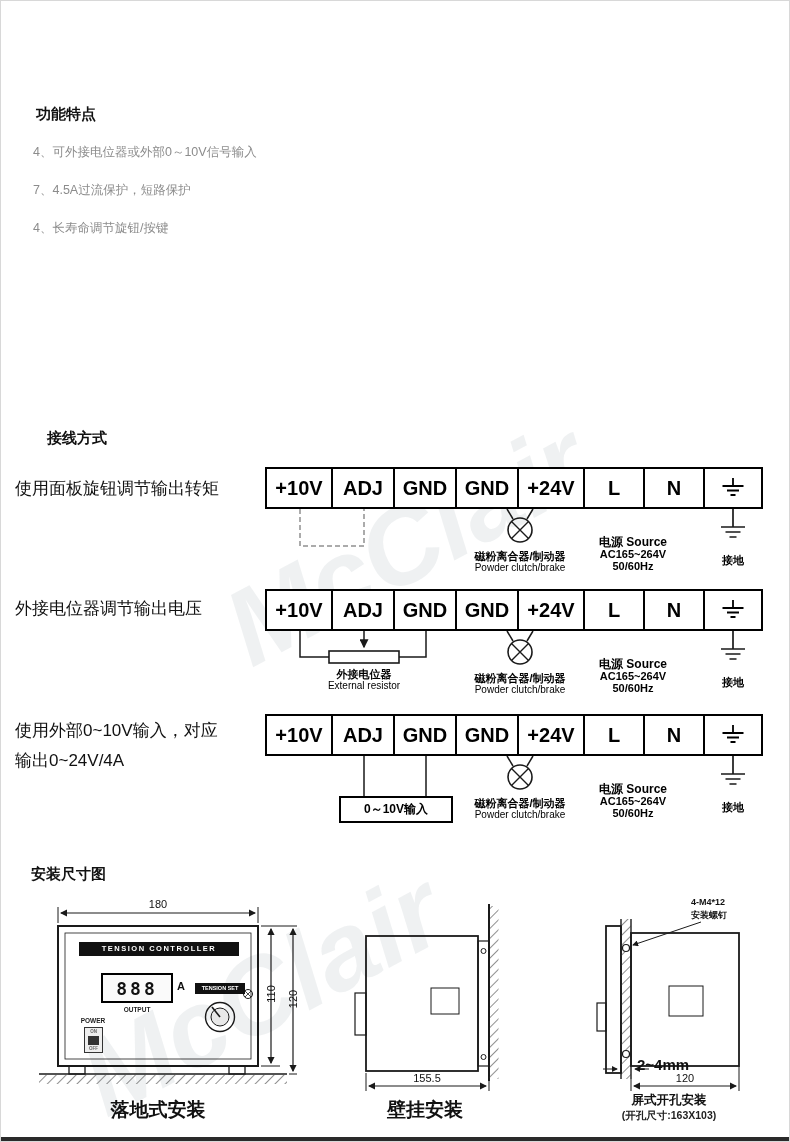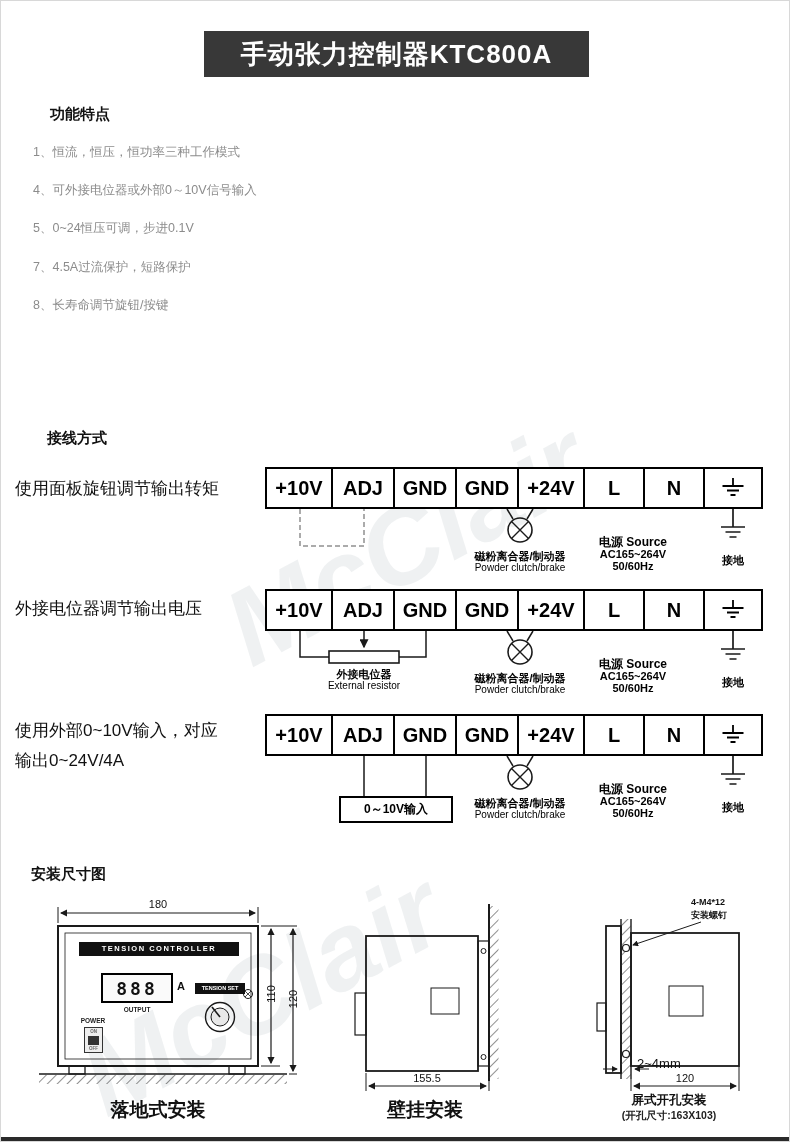--- a/index.html
+++ b/index.html
@@ -30,21 +30,21 @@
   .inputbox {
     border:2px solid #000; background:#fff; display:flex; align-items:center; justify-content:center;
     font-weight:bold; font-size:12px; color:#000;
   }
   .caption { font-weight:bold; font-size:19px; color:#111; text-align:center; }
   .caption-sm { font-weight:bold; font-size:12.5px; color:#111; text-align:center; }
   .caption-sub { font-weight:bold; font-size:10.5px; color:#222; text-align:center; }
   .dim { font-size:11px; color:#111; text-align:center; }
   .dim-rot { font-size:11px; color:#111; text-align:center; transform:rotate(-90deg); }
   .note { font-size:9px; font-weight:bold; color:#111; }
-  .note2 { font-size:13px; font-weight:normal; color:#111; }
+  .note2 { font-size:15px; font-weight:bold; color:#111; }
   .watermark {
     color:rgba(135,145,158,0.13); font-style:italic; font-weight:bold; font-size:108px;
     transform:rotate(-28deg); white-space:nowrap; pointer-events:none;
   }
   .overlay { position:absolute; left:0; top:0; pointer-events:none; }
   .titlebar {
     background:#111; color:#fff; font-size:7.5px; font-weight:bold; letter-spacing:1.5px;
     text-align:center; line-height:13px;
   }
   .display {
@@ -161,29 +161,26 @@
       <circle cx="625" cy="947" r="3.5" fill="#fff" stroke-width="1.2"></circle>
       <circle cx="625" cy="1053" r="3.5" fill="#fff" stroke-width="1.2"></circle>
       <line x1="700" y1="921" x2="632" y2="944" stroke-width="1" marker-end="url(#ah)"></line>
       <line x1="602" y1="1068" x2="616" y2="1068" stroke-width="1" marker-end="url(#ah)"></line>
       <line x1="648" y1="1068" x2="634" y2="1068" stroke-width="1" marker-end="url(#ah)"></line>
       <path d="M630,1078 V1090 M738,1065 V1090" stroke-width="1"></path>
       <line x1="633" y1="1085" x2="735" y2="1085" stroke-width="1.2" marker-start="url(#ah)" marker-end="url(#ah)"></line>
     </g>
   </svg>
 
-  <div class="abs banner" style="left:203px; top:30px; width:385px; height:46px;">手动张力控制器KTC800A</div>
-
-  <div class="abs h" style="left:49px; top:104px;">功能特点</div>
+
+  <div class="abs h" style="left:35px; top:104px;">功能特点</div>
   <div class="abs" style="left:32px; top:132px; width:600px;">
-    <div class="feat">1、恒流，恒压，恒功率三种工作模式</div>
     <div class="feat">4、可外接电位器或外部0～10V信号输入</div>
-    <div class="feat">5、0~24恒压可调，步进0.1V</div>
     <div class="feat">7、4.5A过流保护，短路保护</div>
-    <div class="feat">8、长寿命调节旋钮/按键</div>
+    <div class="feat">4、长寿命调节旋钮/按键</div>
   </div>
 
   <div class="abs h" style="left:46px; top:428px;">接线方式</div>
 
   <div class="abs rowlabel" style="left:14px; top:476px;">使用面板旋钮调节输出转矩</div>
   <div class="abs rowlabel" style="left:14px; top:596px;">外接电位器调节输出电压</div>
   <div class="abs rowlabel" style="left:14px; top:718px;">使用外部0~10V输入，对应</div>
   <div class="abs rowlabel" style="left:14px; top:748px;">输出0~24V/4A</div>
 
   <div class="abs term-table" style="left:264px; top:466px;">

